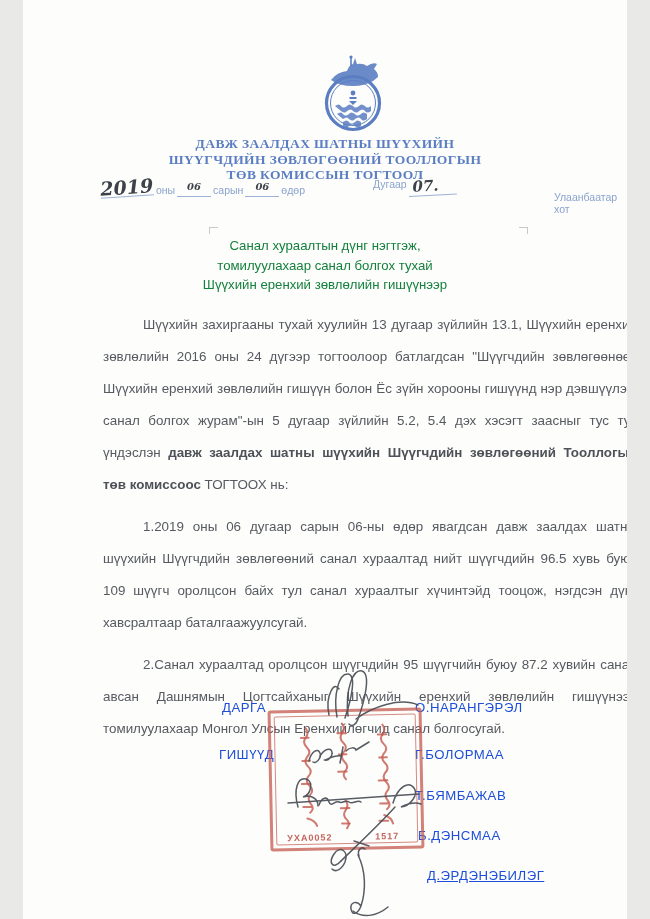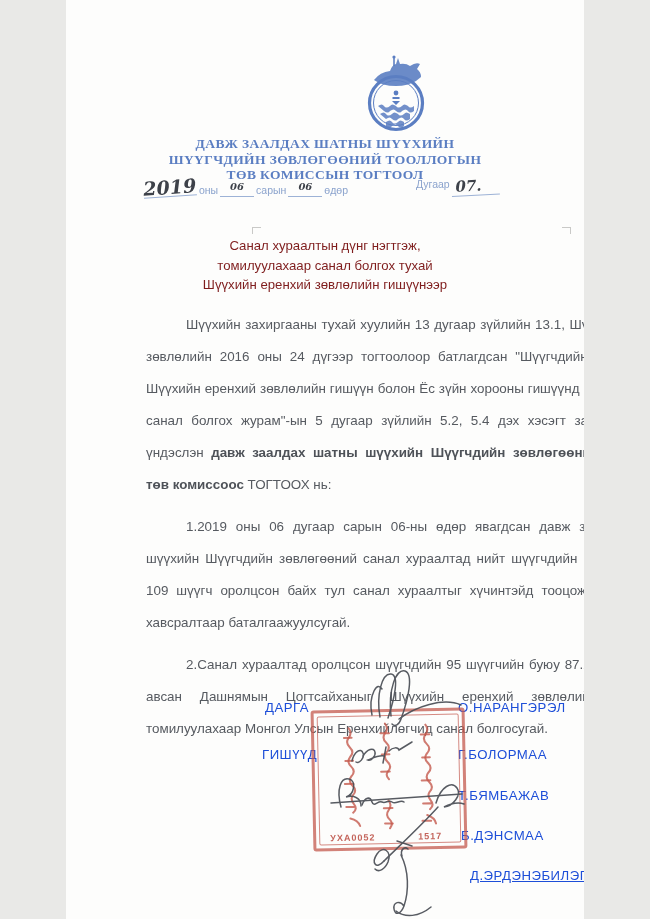--- a/index.html
+++ b/index.html
@@ -1,19 +1,19 @@
 <!DOCTYPE html>
 <html><head>
 <meta charset="utf-8">
 <style>
   * { margin: 0; padding: 0; box-sizing: border-box; }
   html, body { background: #e9e9e7; }
   .page {
     position: relative;
-    width: 518px; height: 919px;
+    width: 604px; height: 919px;
     margin: 0 auto;
     background: #fdfdfc;
     overflow: hidden;
     font-family: "Liberation Sans", sans-serif;
     color: #565a60;
     padding-left: 40px;
   }
   
   .emblem { position: absolute; left: 296px; top: 54px; width: 68px; height: 82px; }
   .org-title {
@@ -41,21 +41,21 @@
   .hand.value { border-bottom: 1px solid #9db2d6; font-size: 15px; line-height: 18px; }
   .hand.year { font-size: 19px; min-width: 52px; transform: rotate(-4deg); transform-origin: bottom; }
   .hand.mon { font-size: 10px; min-width: 34px; }
   .hand.doc { font-size: 15px; min-width: 48px; text-align: left; padding-left: 4px; transform: rotate(-3deg); transform-origin: bottom left;}
   .dl-label { padding: 0 2px 1px 2px; }
   
   .subject {
     position: absolute; top: 236px; left: 0; width: 100%;
     text-align: center;
     font-size: 13.2px; line-height: 19.5px;
-    color: #7f1d1d;
+    color: #15803d;
   }
   .corner { position: absolute; width: 9px; height: 7px; border-color: #c9c9c7; border-style: solid; border-width: 0; }
   .corner.tl { left: 186px; top: 227px; border-top-width: 1px; border-left-width: 1px; }
   .corner.tr { left: 496px; top: 227px; border-top-width: 1px; border-right-width: 1px; }
   
   .body-text {
     position: absolute; top: 309px; left: 80px; width: 534px;
     font-size: 13.4px; line-height: 32px;
     text-align: justify;
     color: #565a60;

